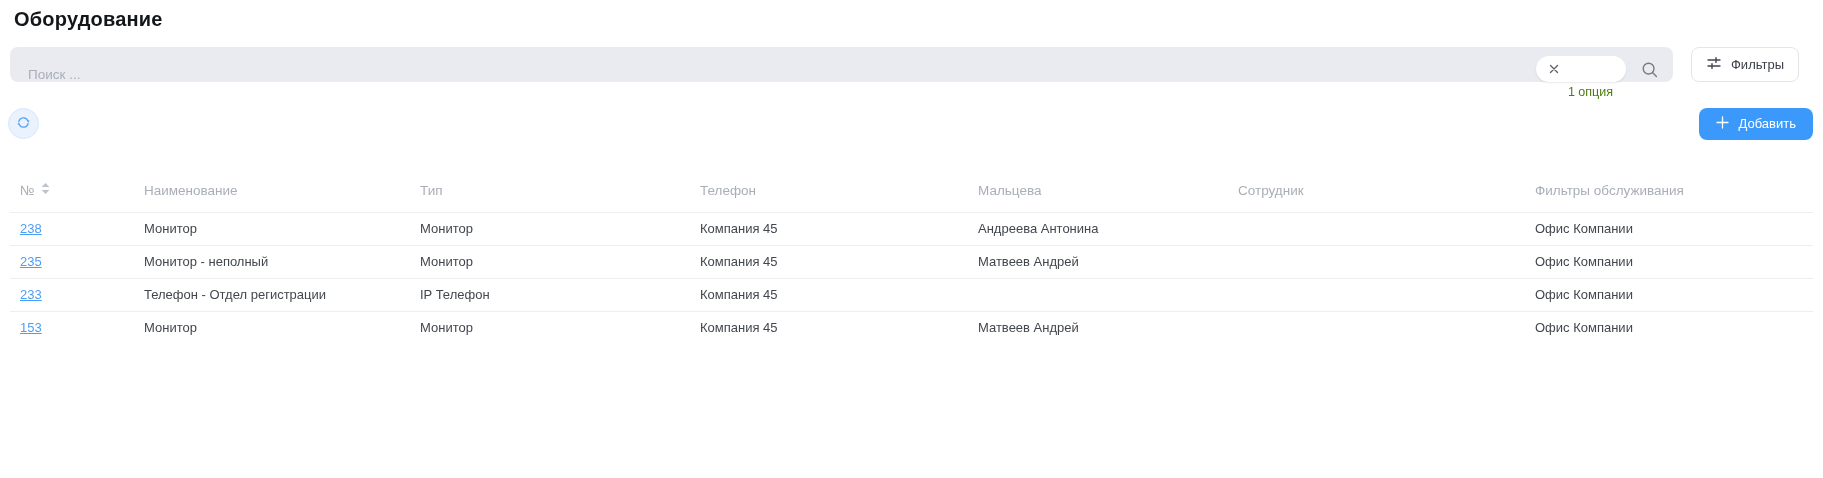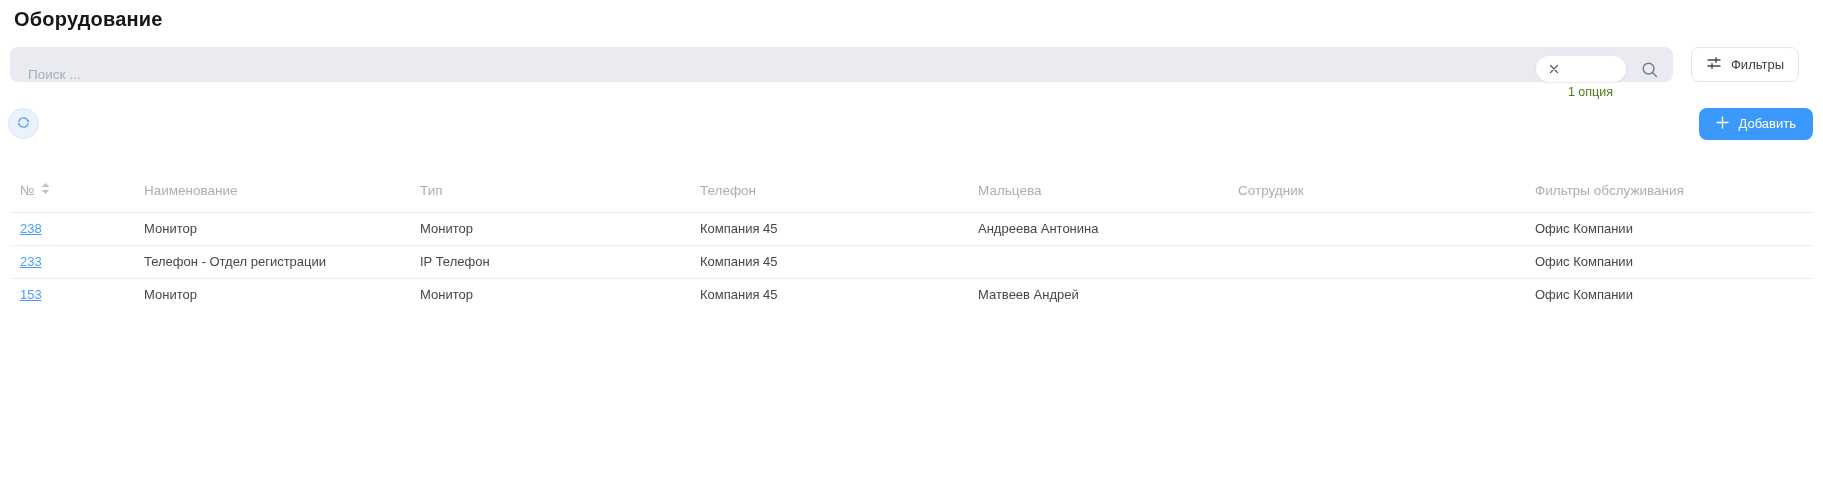--- a/index.html
+++ b/index.html
@@ -168,20 +168,29 @@
     <td>Монитор</td>
     <td>Монитор</td>
     <td>Компания 45</td>
     <td>Андреева Антонина</td>
     <td></td>
     <td>Офис Компании</td>
   </tr>
 
 
 
+  <tr>
+    <td><a href="#" class="id-link">235</a></td>
+    <td>Монитор - неполный</td>
+    <td>Монитор</td>
+    <td>Компания 45</td>
+    <td>Матвеев Андрей</td>
+    <td></td>
+    <td>Офис Компании</td>
+  </tr>
 
 
   <tr>
     <td><a href="#" class="id-link">233</a></td>
     <td>Телефон - Отдел регистрации</td>
     <td>IP Телефон</td>
     <td>Компания 45</td>
     <td></td>
     <td></td>
     <td>Офис Компании</td>

